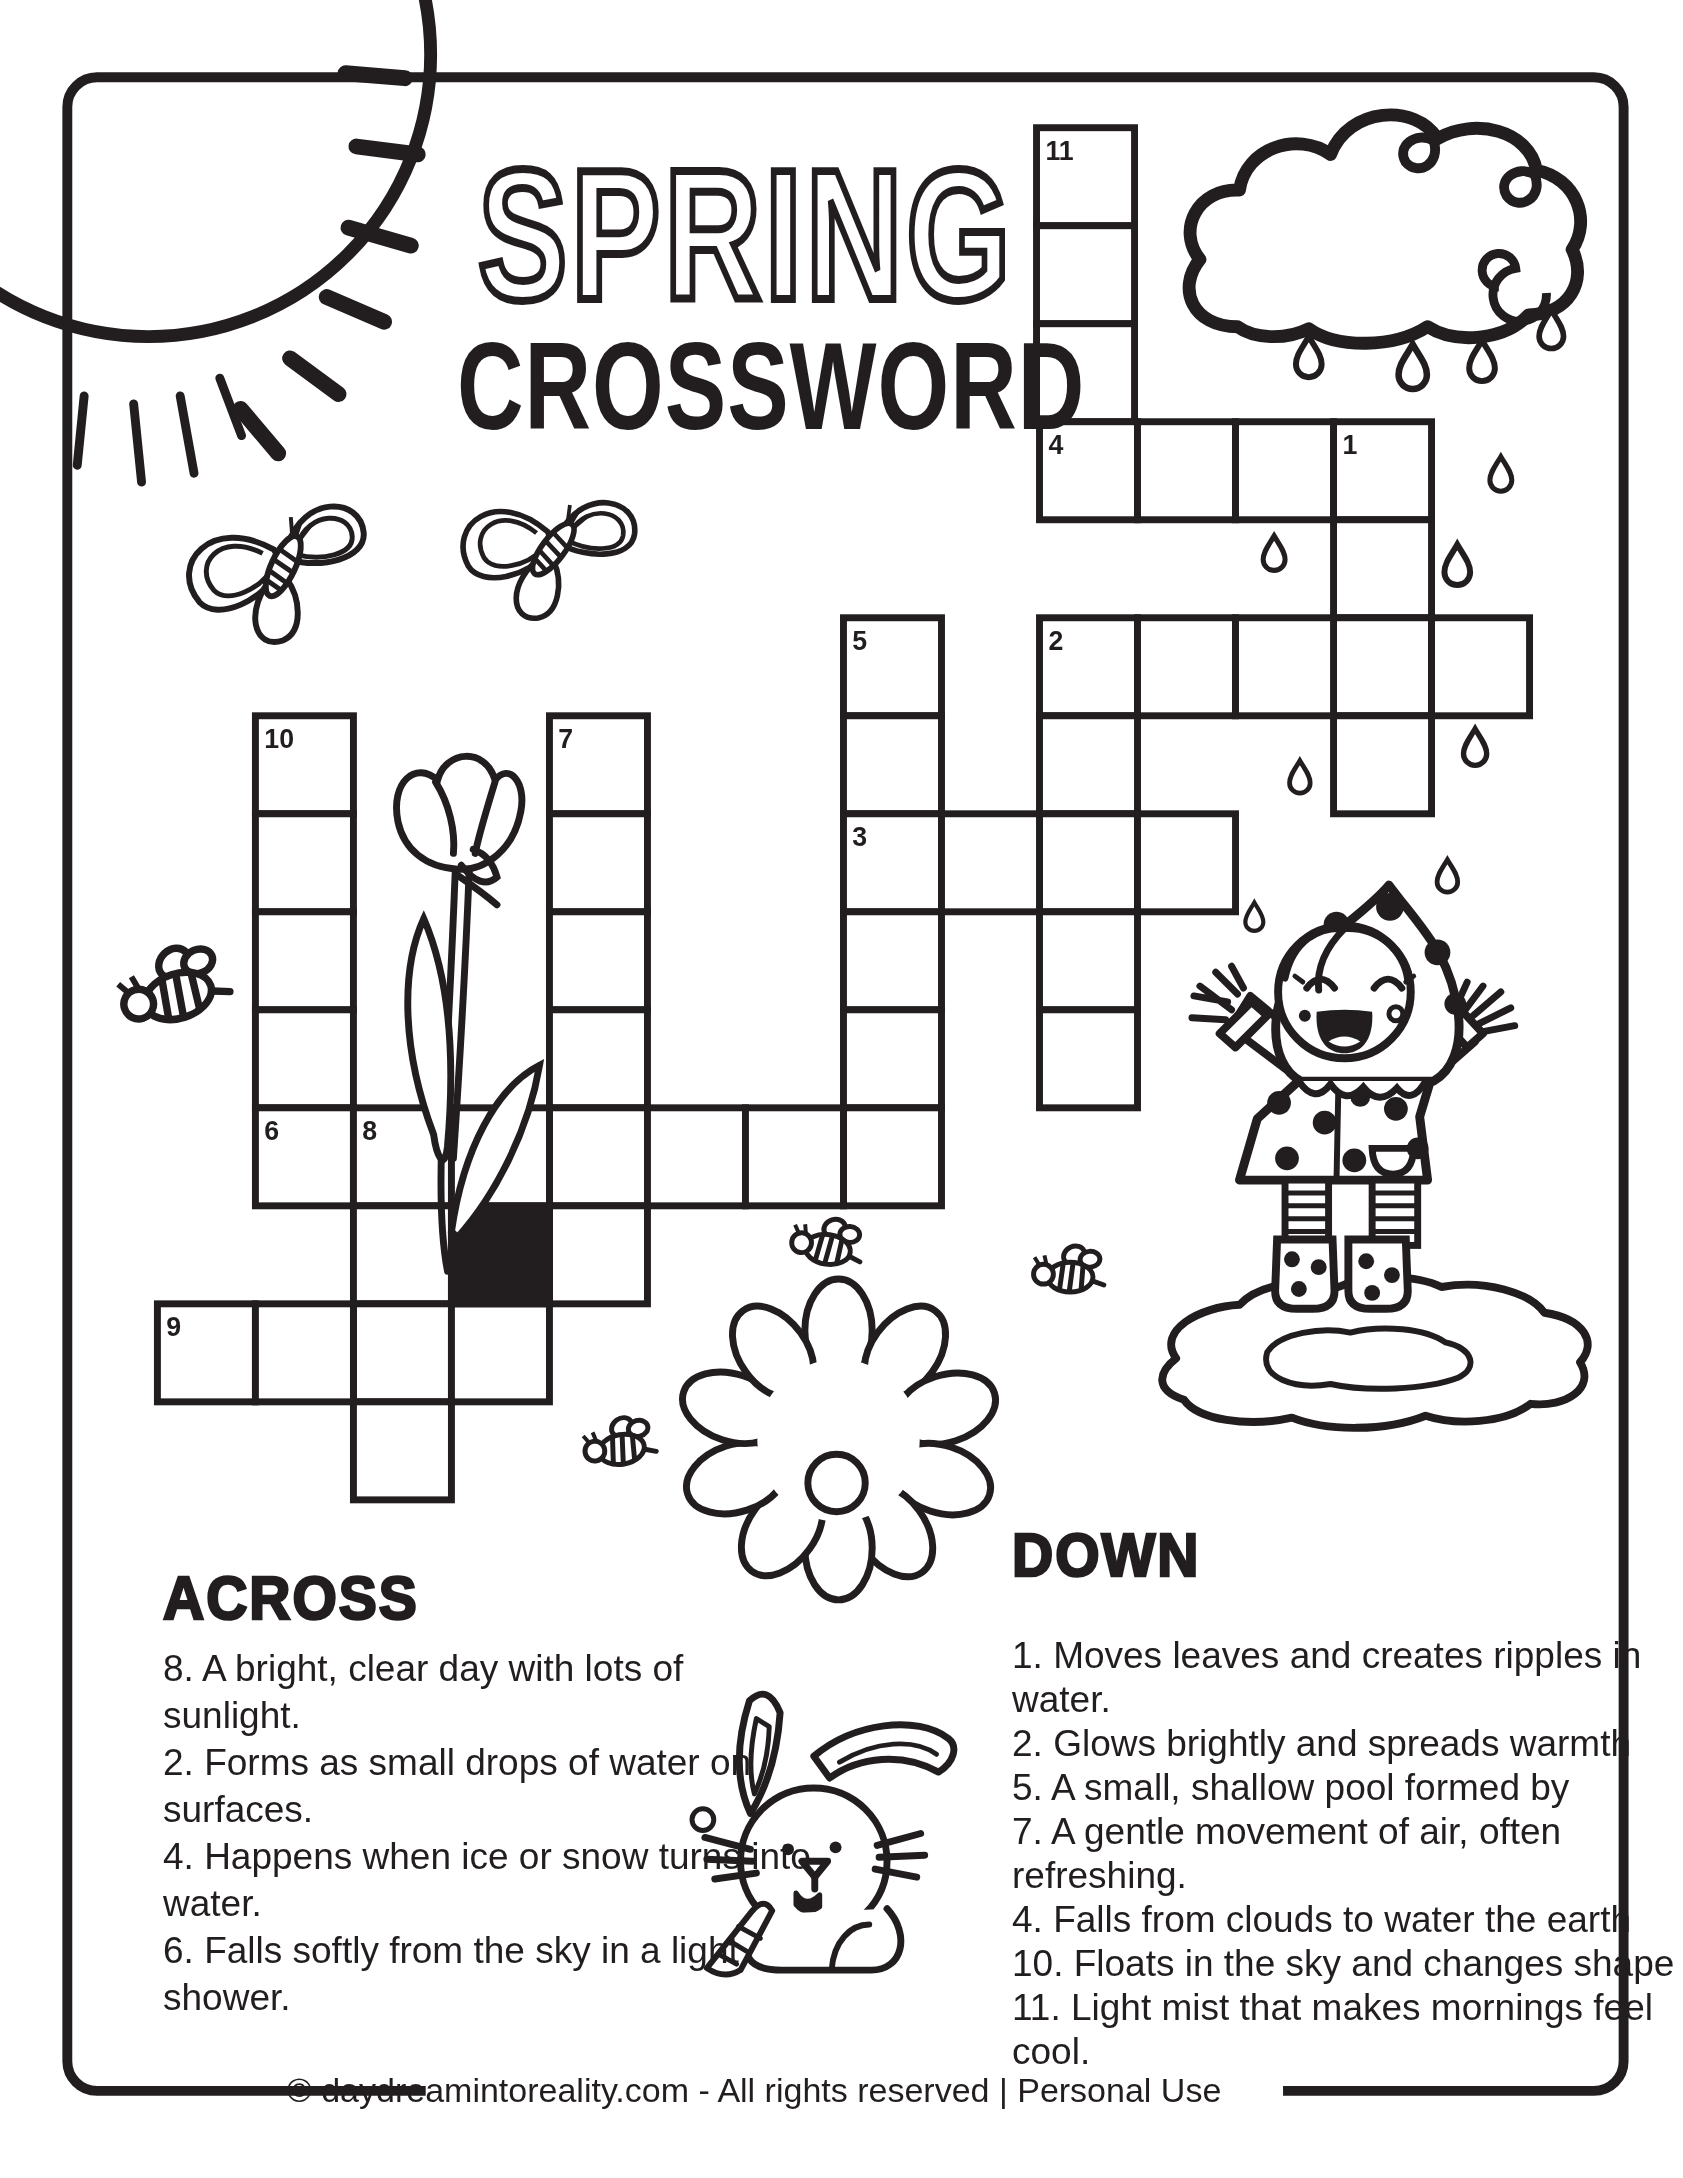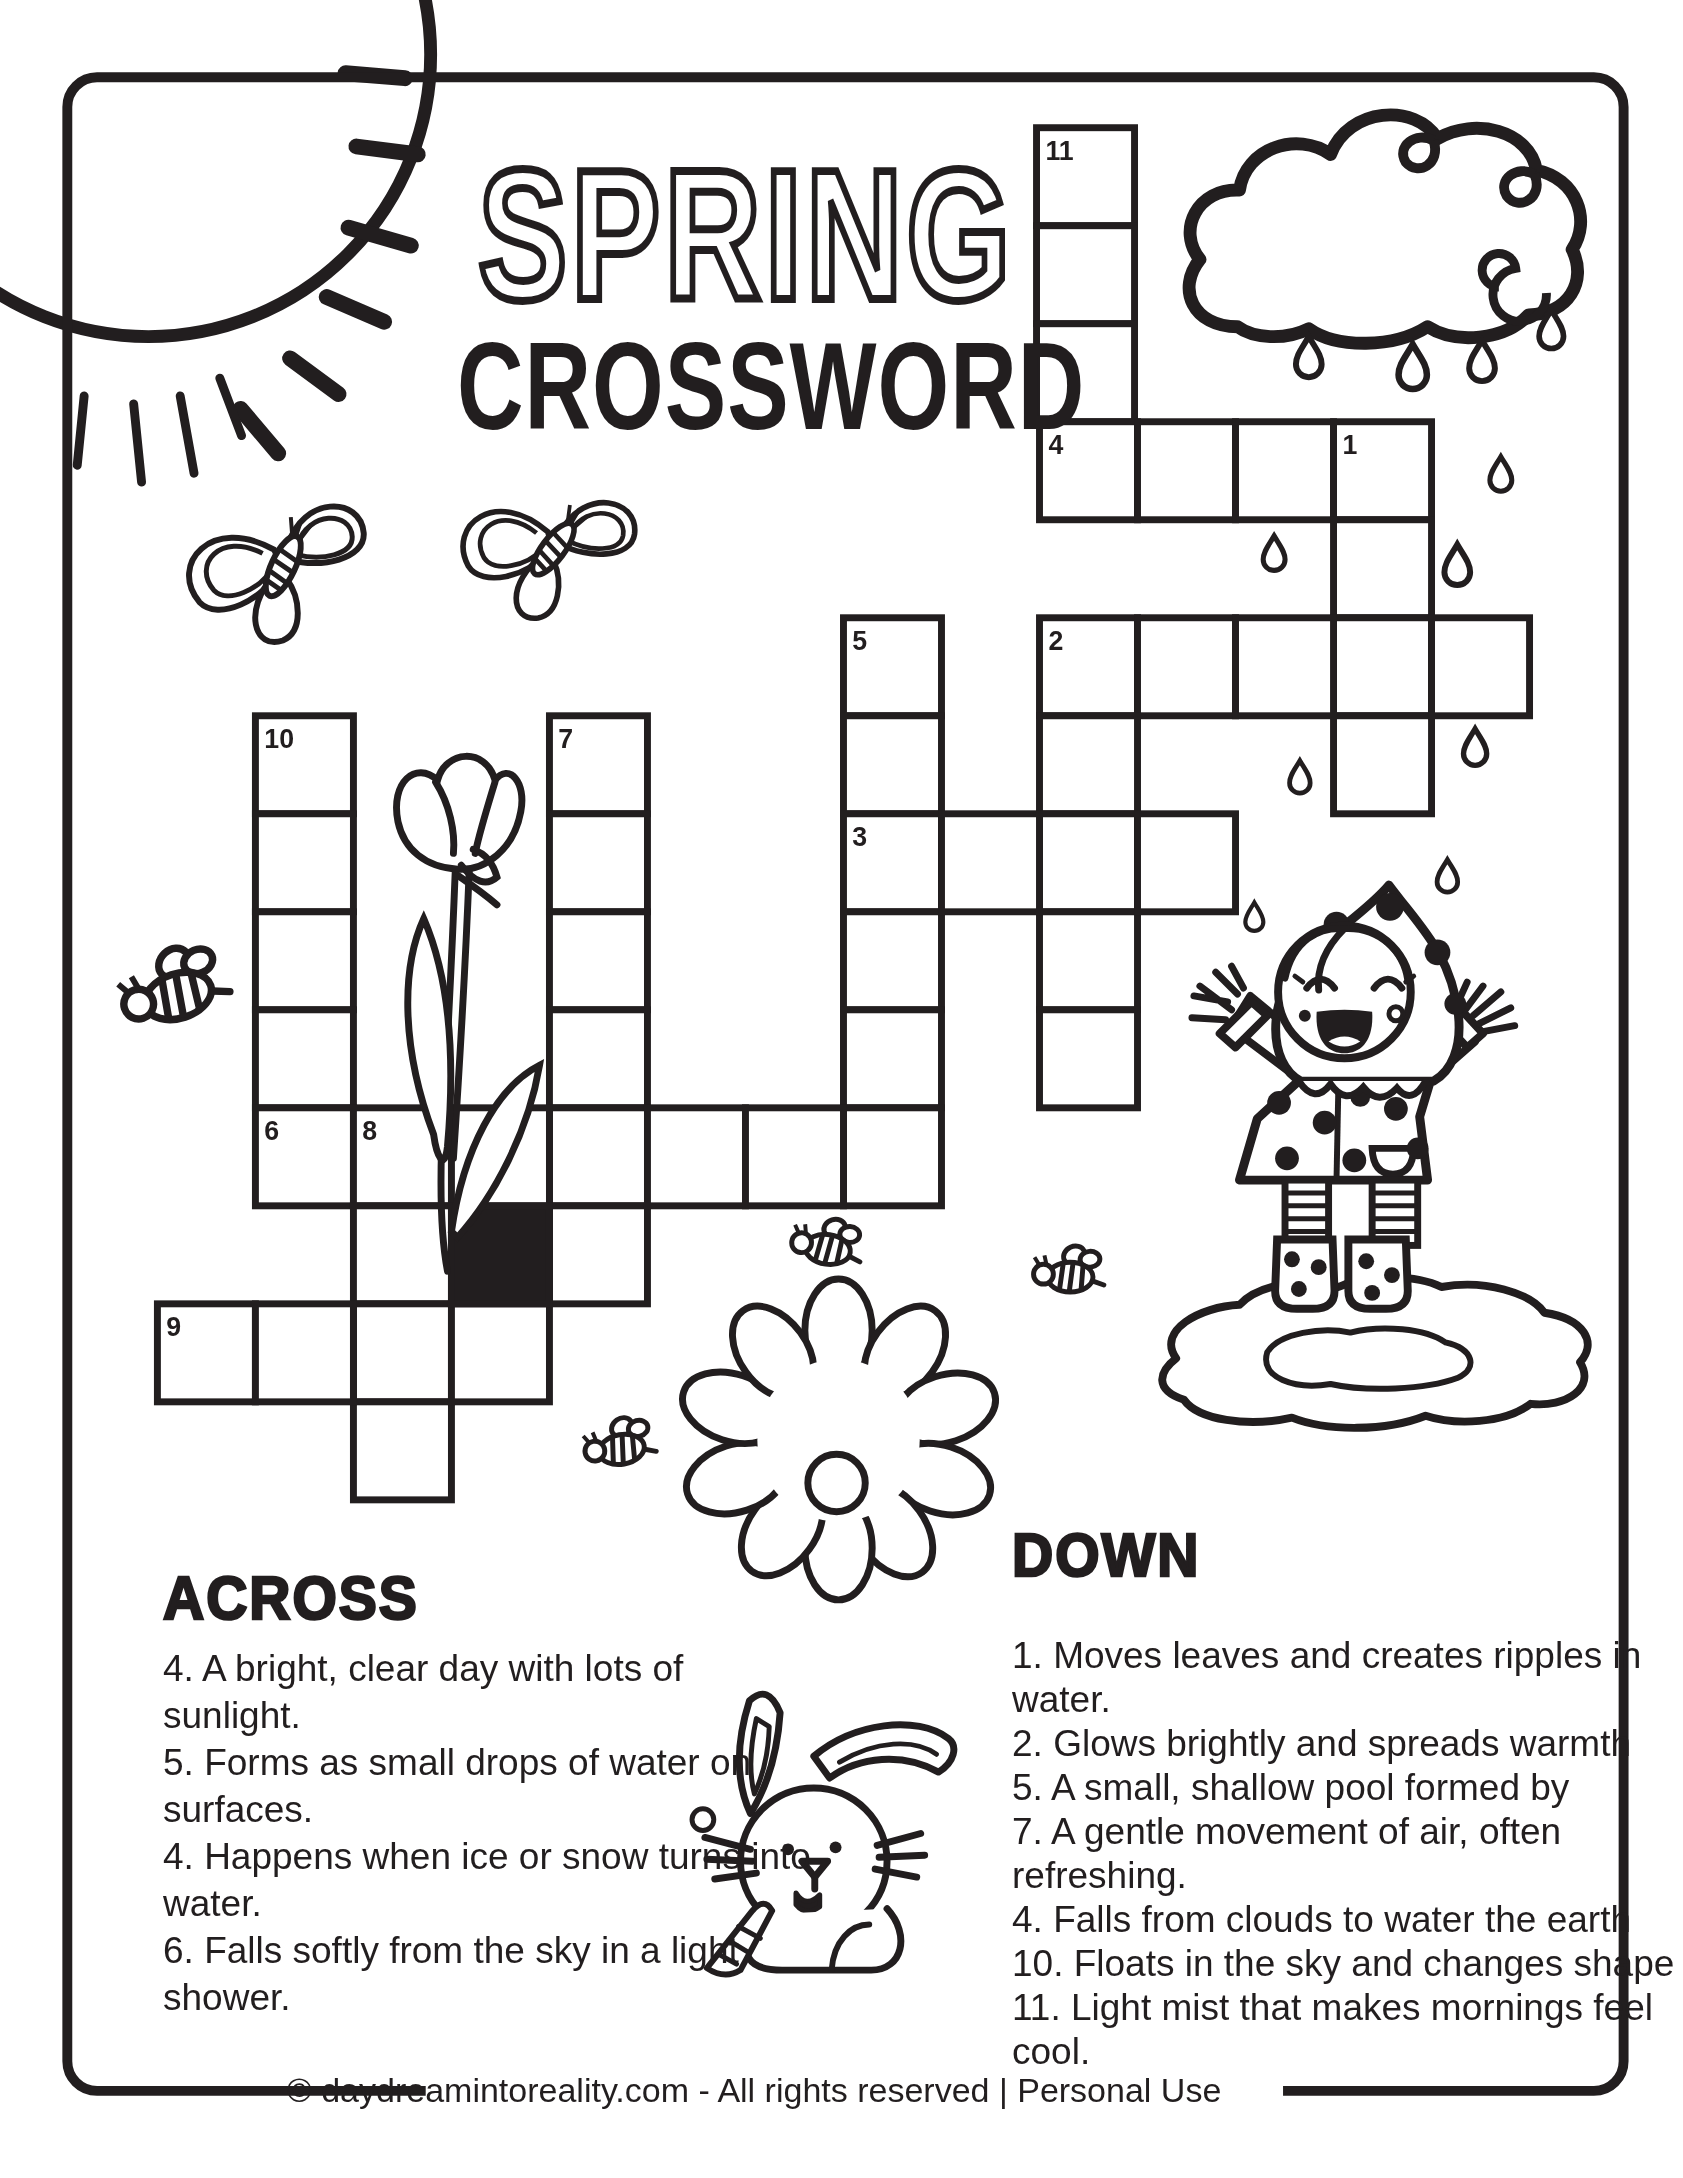--- a/index.html
+++ b/index.html
@@ -302,23 +302,23 @@
     <rect x="68" y="78" width="1572" height="2034" rx="30" fill="none" stroke="#221e1f" stroke-width="10"></rect>
     <rect x="430" y="2094" width="866" height="36" fill="#fff"></rect>
   </g>
 </svg>
 
 <div class="abs title-spring">SPRING</div>
 <div class="abs title-crossword">CROSSWORD</div>
 
 <div class="abs list-header" id="across-header">ACROSS</div>
 <div class="abs clues" id="across-clues">
-    <div>4. A bright, clear day with lots of</div>
+    <div>8. A bright, clear day with lots of</div>
     <div>sunlight.</div>
-    <div>5. Forms as small drops of water on</div>
+    <div>2. Forms as small drops of water on</div>
     <div>surfaces.</div>
     <div>4. Happens when ice or snow turns into</div>
     <div>water.</div>
     <div>6. Falls softly from the sky in a light</div>
     <div>shower.</div>
   </div>
 
 <div class="abs list-header" id="down-header">DOWN</div>
 <div class="abs clues" id="down-clues">
     <div>1. Moves leaves and creates ripples in</div>

